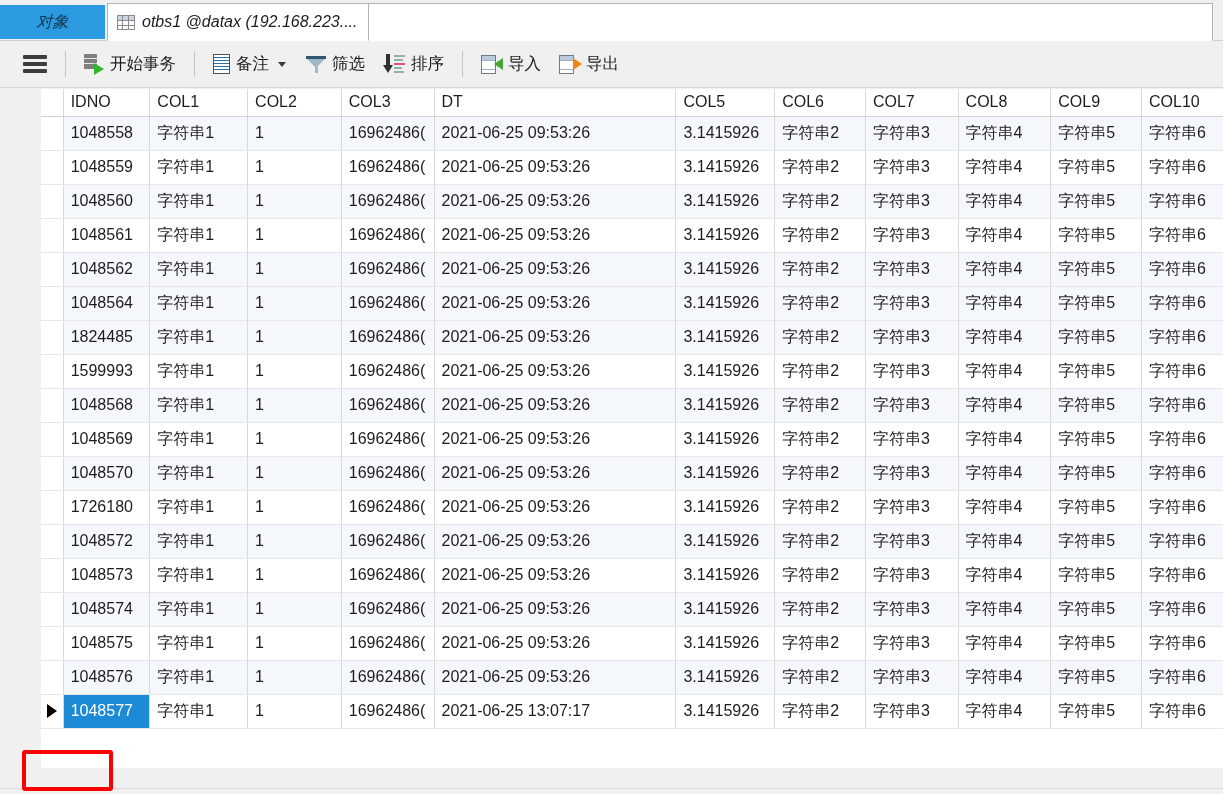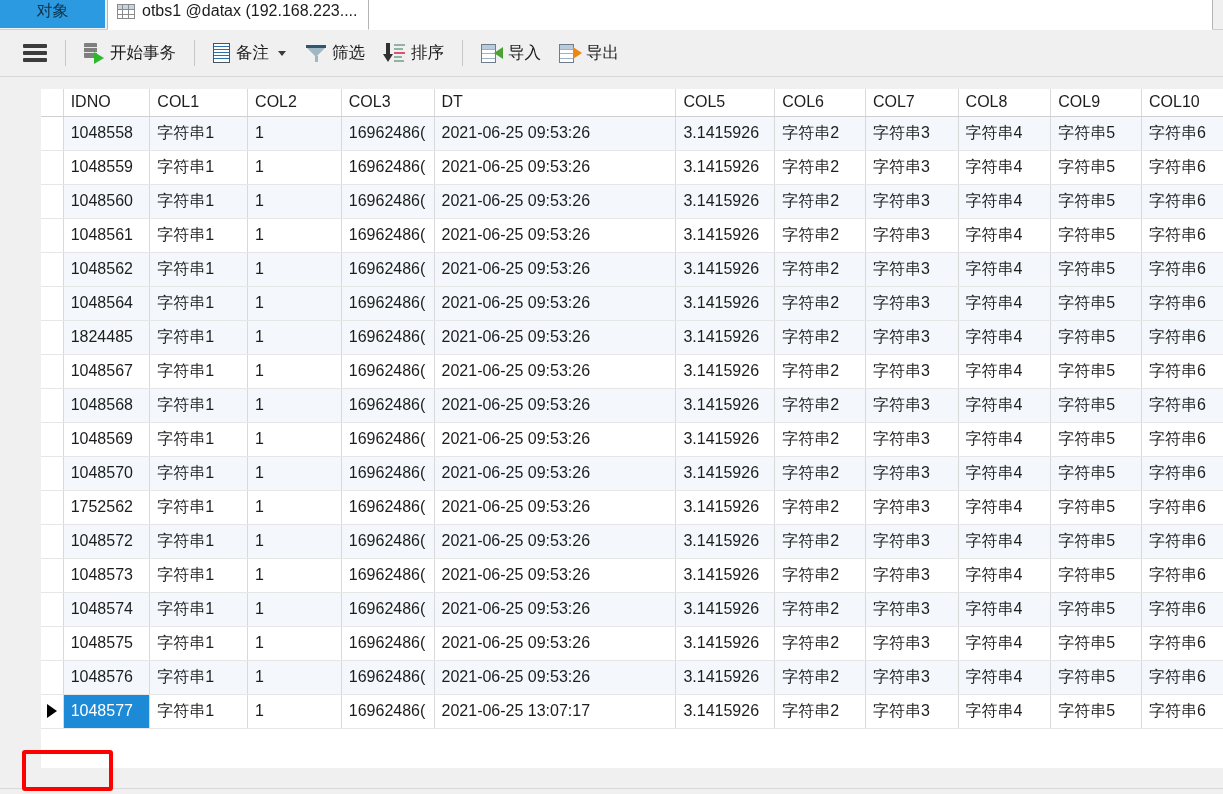--- a/index.html
+++ b/index.html
@@ -13,26 +13,27 @@
 
   #app {
     position: relative;
     width: 1223px; height: 794px;
     background: #f0f0f0;
   }
 
   
   .tabbar {
     position: relative;
-    height: 30px;
+    height: 41px;
     background: #f0f0f0;
     border-bottom: 1px solid #cfcfcf;
     display: flex;
     align-items: flex-end;
     padding-left: 0;
+    font-style: italic;
   }
   .tab {
     height: 36px;
     display: flex;
     align-items: center;
     gap: 7px;
     padding: 0 14px;
     font-size: 16px;
     color: #1c1c1c;
     white-space: nowrap;
@@ -511,21 +512,21 @@
             <td class="num">3.1415926</td>
             <td>字符串2</td>
             <td>字符串3</td>
             <td>字符串4</td>
             <td>字符串5</td>
             <td>字符串6</td>
             <td></td>
           </tr>
           <tr>
             <td class="c-gutter"></td>
-            <td class="num">1048567</td>
+            <td class="num">1599993</td>
             <td>字符串1</td>
             <td>1</td>
             <td class="num">16962486(</td>
             <td>2021-06-25 09:53:26</td>
             <td class="num">3.1415926</td>
             <td>字符串2</td>
             <td>字符串3</td>
             <td>字符串4</td>
             <td>字符串5</td>
             <td>字符串6</td>
@@ -571,21 +572,21 @@
             <td class="num">3.1415926</td>
             <td>字符串2</td>
             <td>字符串3</td>
             <td>字符串4</td>
             <td>字符串5</td>
             <td>字符串6</td>
             <td></td>
           </tr>
           <tr>
             <td class="c-gutter"></td>
-            <td class="num">1752562</td>
+            <td class="num">1726180</td>
             <td>字符串1</td>
             <td>1</td>
             <td class="num">16962486(</td>
             <td>2021-06-25 09:53:26</td>
             <td class="num">3.1415926</td>
             <td>字符串2</td>
             <td>字符串3</td>
             <td>字符串4</td>
             <td>字符串5</td>
             <td>字符串6</td>

